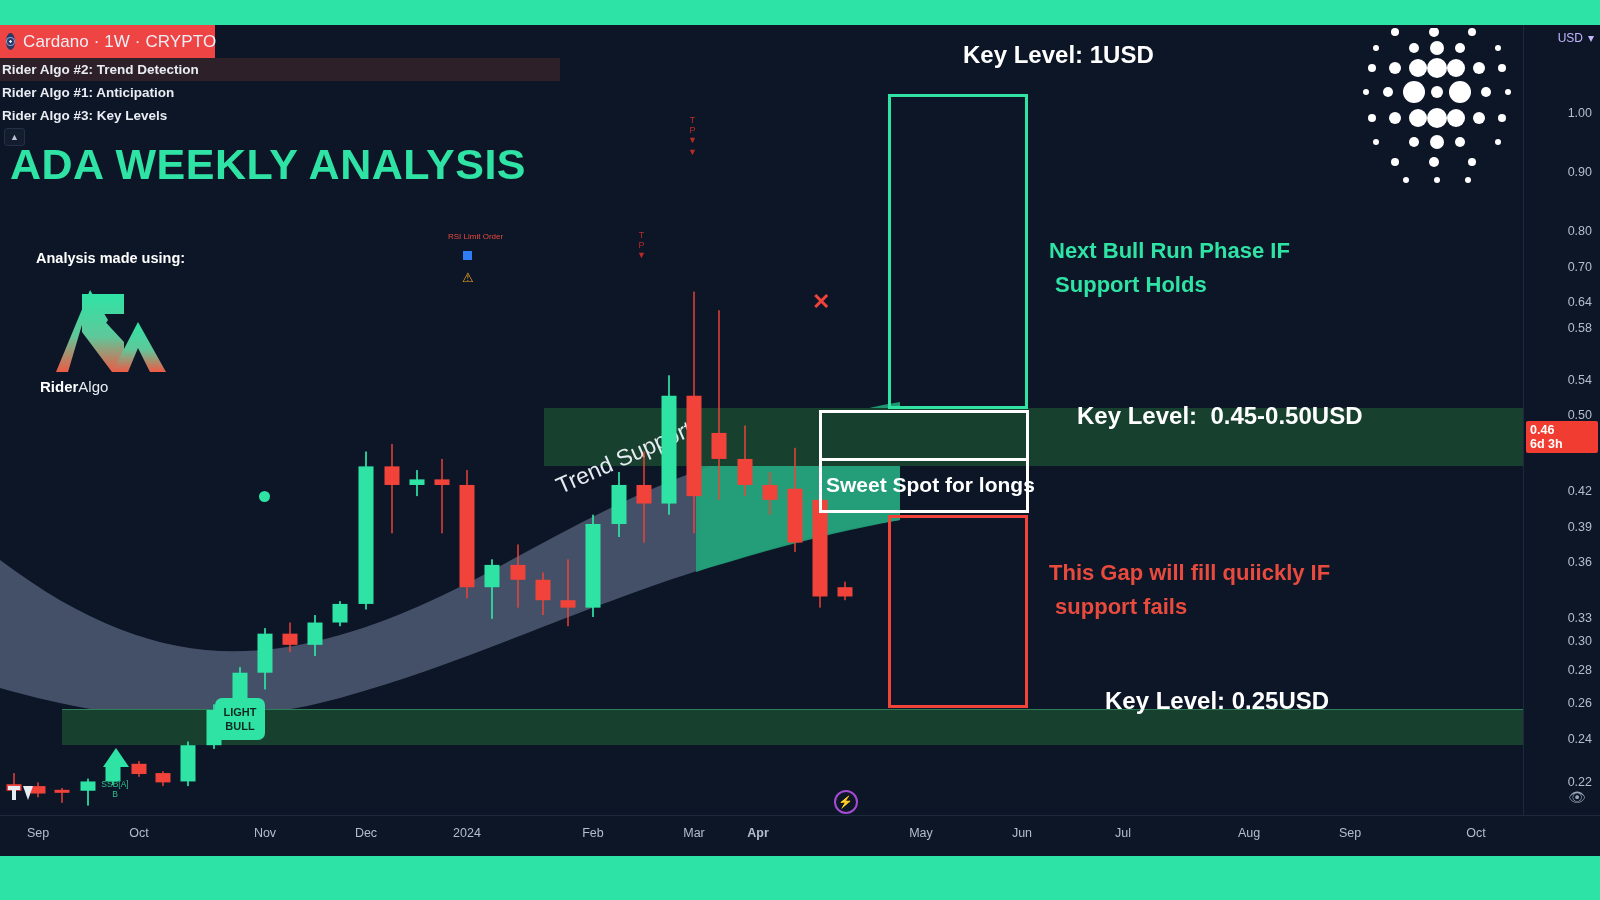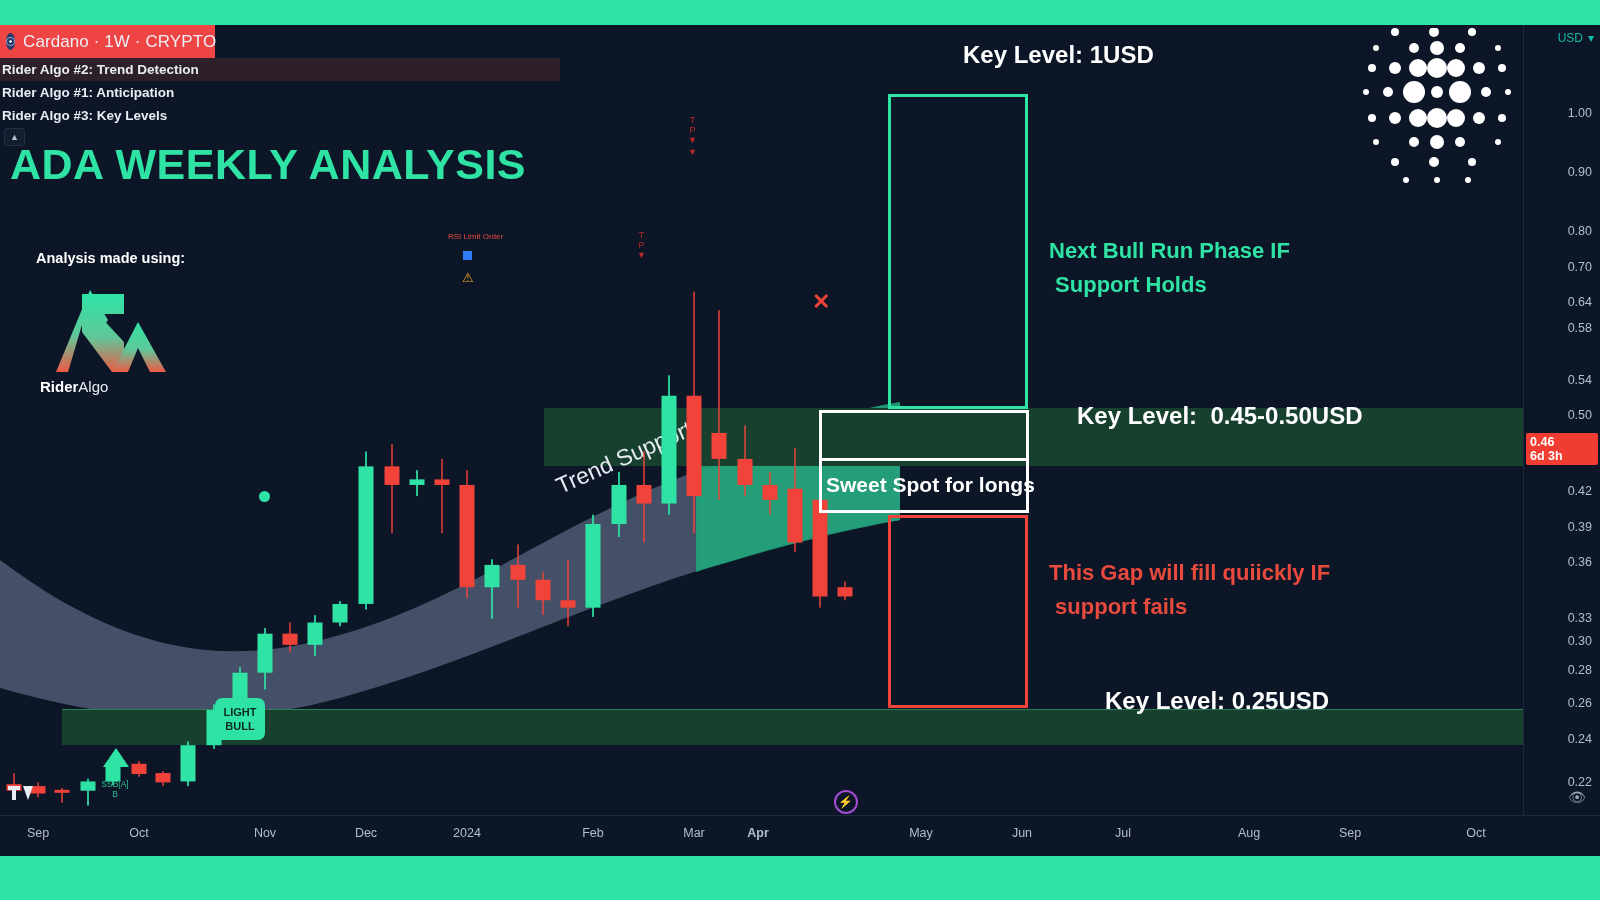--- a/index.html
+++ b/index.html
@@ -50,21 +50,21 @@
   #rider-logo { position:absolute; left:38px; top:280px; width:140px; height:95px; z-index:30; }
   #rider-name { position:absolute; left:40px; top:378px; z-index:30; font-size:15px; color:#fff; }
   #rider-name b { font-weight:700; }
   #rider-name span { font-weight:400; color:#e8edf4; }
 
   
   #cardano-logo { position:absolute; left:1362px; top:28px; width:150px; height:170px; z-index:35; }
 
   
   #usd-pill { position:absolute; right:6px; top:6px; display:flex; gap:5px; align-items:center;
-       color:#14b8a6; font-size:12px;justify-content:flex-end; }
+       color:#c4b5fd; font-size:12px;justify-content:flex-end; }
   .px-tick { position:absolute; right:8px; color:#b4bdcc; font-size:12.5px; }
   #price-badge { position:absolute; right:2px; width:72px; background:#f13c31; color:#fff;
        border-radius:2px; padding:2px 4px; text-align:left; }
   #price-badge .p1 { font-size:12.5px; font-weight:700; line-height:14px; }
   #price-badge .p2 { font-size:12.5px; font-weight:700; line-height:14px; }
   #axis-eye { position:absolute; right:14px; bottom:10px; color:#9aa6b7; font-size:14px; }
 
   
   .tm-tick { position:absolute; top:10px; color:#b4bdcc; font-size:12.5px; transform:translateX(-50%); }
   #tv-logo { position:absolute; left:8px; top:783px; color:#e7ebf2; font-size:21px; font-weight:700;
@@ -335,21 +335,21 @@
     <div class="algo-row" id="algo1">Rider Algo #1: Anticipation</div>
     <div class="algo-row" id="algo3">Rider Algo #3: Key Levels</div>
     <div id="collapse-btn">▲</div>
   </div>
 
   <div id="price-axis">
     <div id="usd-pill">
       <span>USD</span>
       <span>▾</span>
     </div>
-    <div id="price-badge" style="top: 408px;">
+    <div id="price-badge" style="top: 396px;">
       <div class="p1">0.46</div>
       <div class="p2">6d 3h</div>
     </div>
     <div id="axis-eye">👁</div>
   <div class="px-tick" style="top: 81px;">1.00</div>
       <div class="px-tick" style="top: 140px;">0.90</div>
       <div class="px-tick" style="top: 199px;">0.80</div>
       <div class="px-tick" style="top: 235px;">0.70</div>
       <div class="px-tick" style="top: 270px;">0.64</div>
       <div class="px-tick" style="top: 296px;">0.58</div>

